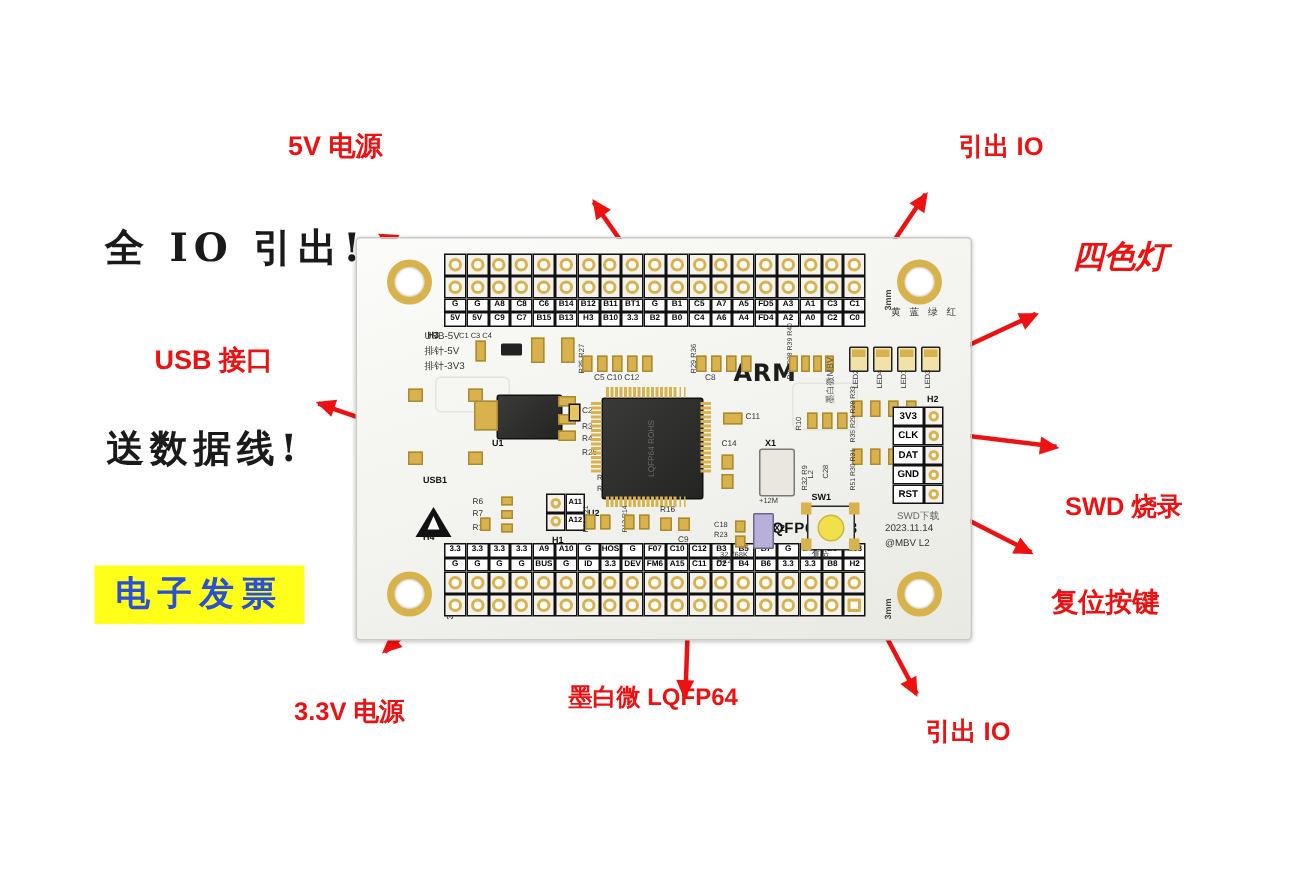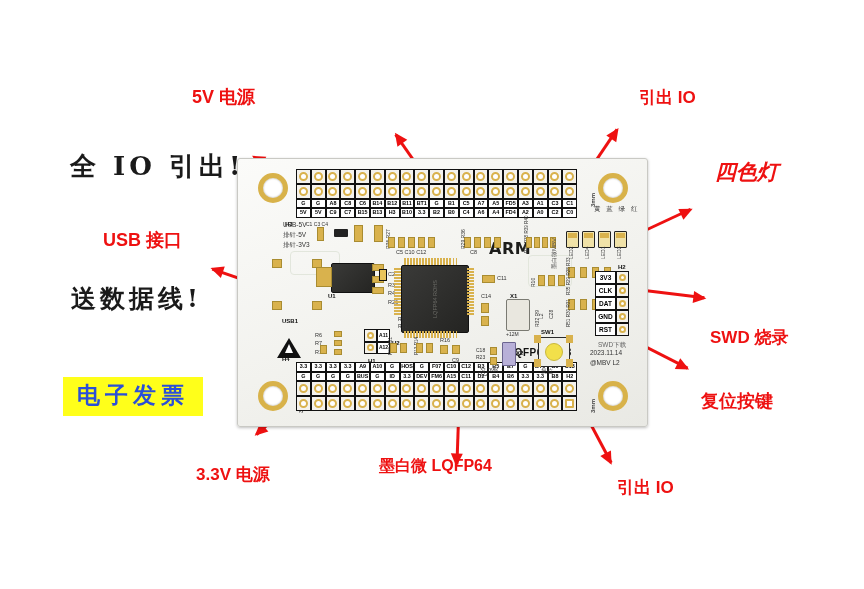--- a/index.html
+++ b/index.html
@@ -169,21 +169,21 @@
   <div class="anno red" style="left:715px;top:161px;font-size:21px;font-style:italic;">四色灯</div>
 
   <div class="anno red" style="left:103px;top:231px;font-size:18px;">USB 接口</div>
 
   <div class="anno red" style="left:710px;top:285px;font-size:17px;margin-top:44px;">SWD 烧录</div>
 
   <div class="anno brush" style="left:71px;top:286px;font-size:25px;">送数据线!</div>
 
   <div class="anno red" style="left:701px;top:392px;font-size:18px;text-align:right;">复位按键</div>
 
-  <div class="anno highlight" style="left:63px;top:377px;font-size:23px;font-family:Liberation Serif, serif;">电子发票</div>
+  <div class="anno highlight" style="left:63px;top:377px;font-size:23px;">电子发票</div>
 
   <div class="anno red" style="left:196px;top:466px;font-size:17px;">3.3V 电源</div>
 
   <div class="anno red" style="left:379px;top:458px;font-size:16px;">墨白微 LQFP64</div>
 
   <div class="anno red" style="left:617px;top:479px;font-size:17px;">引出 IO</div>
 
 
   <div id="pcb">
 

